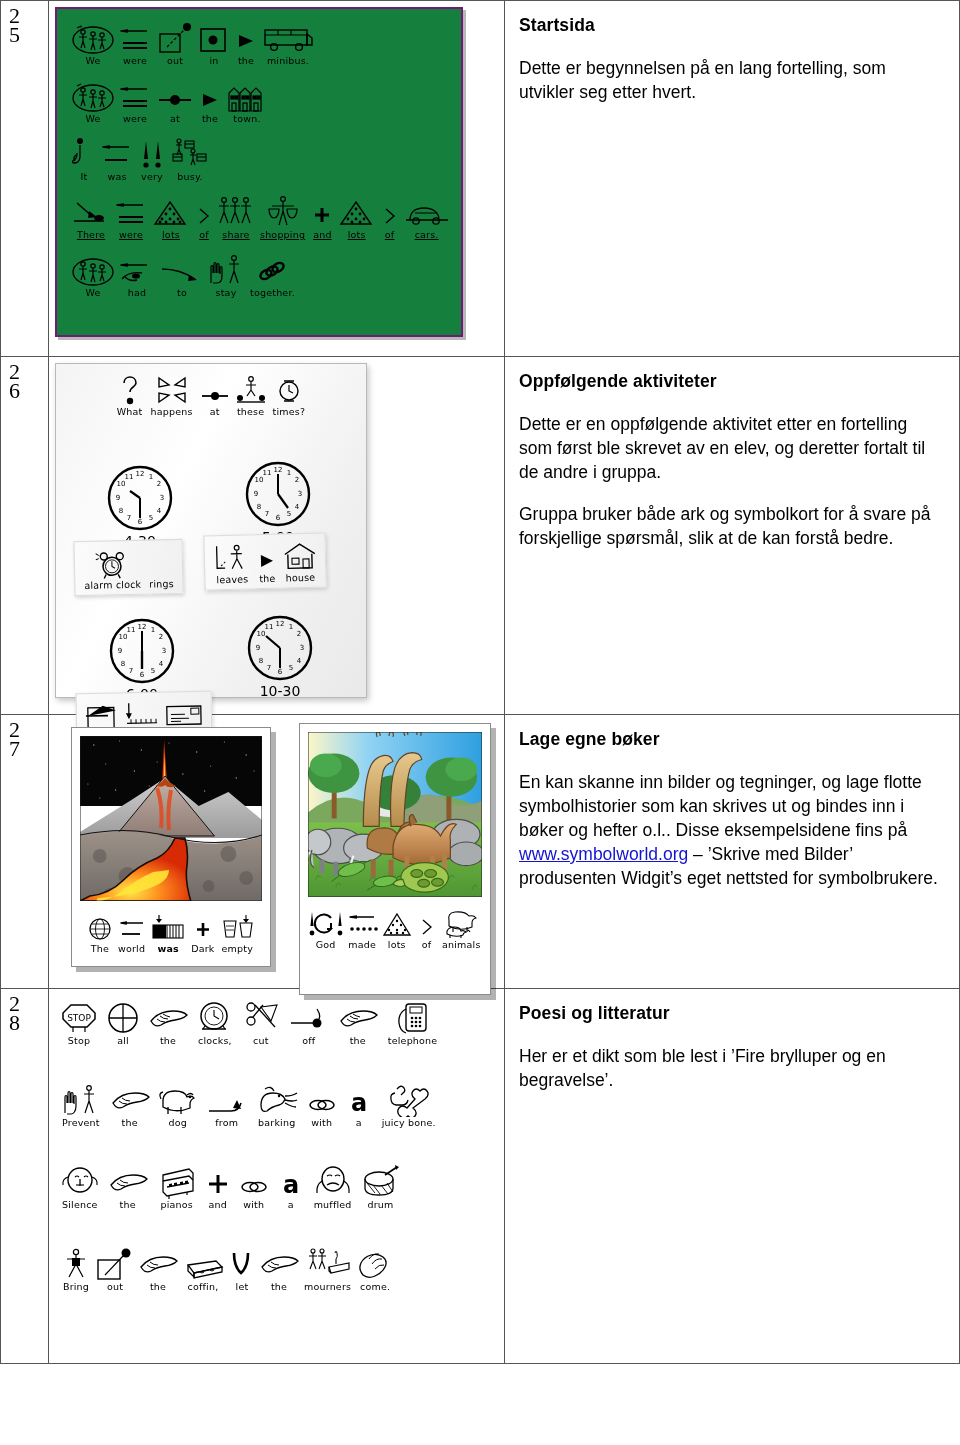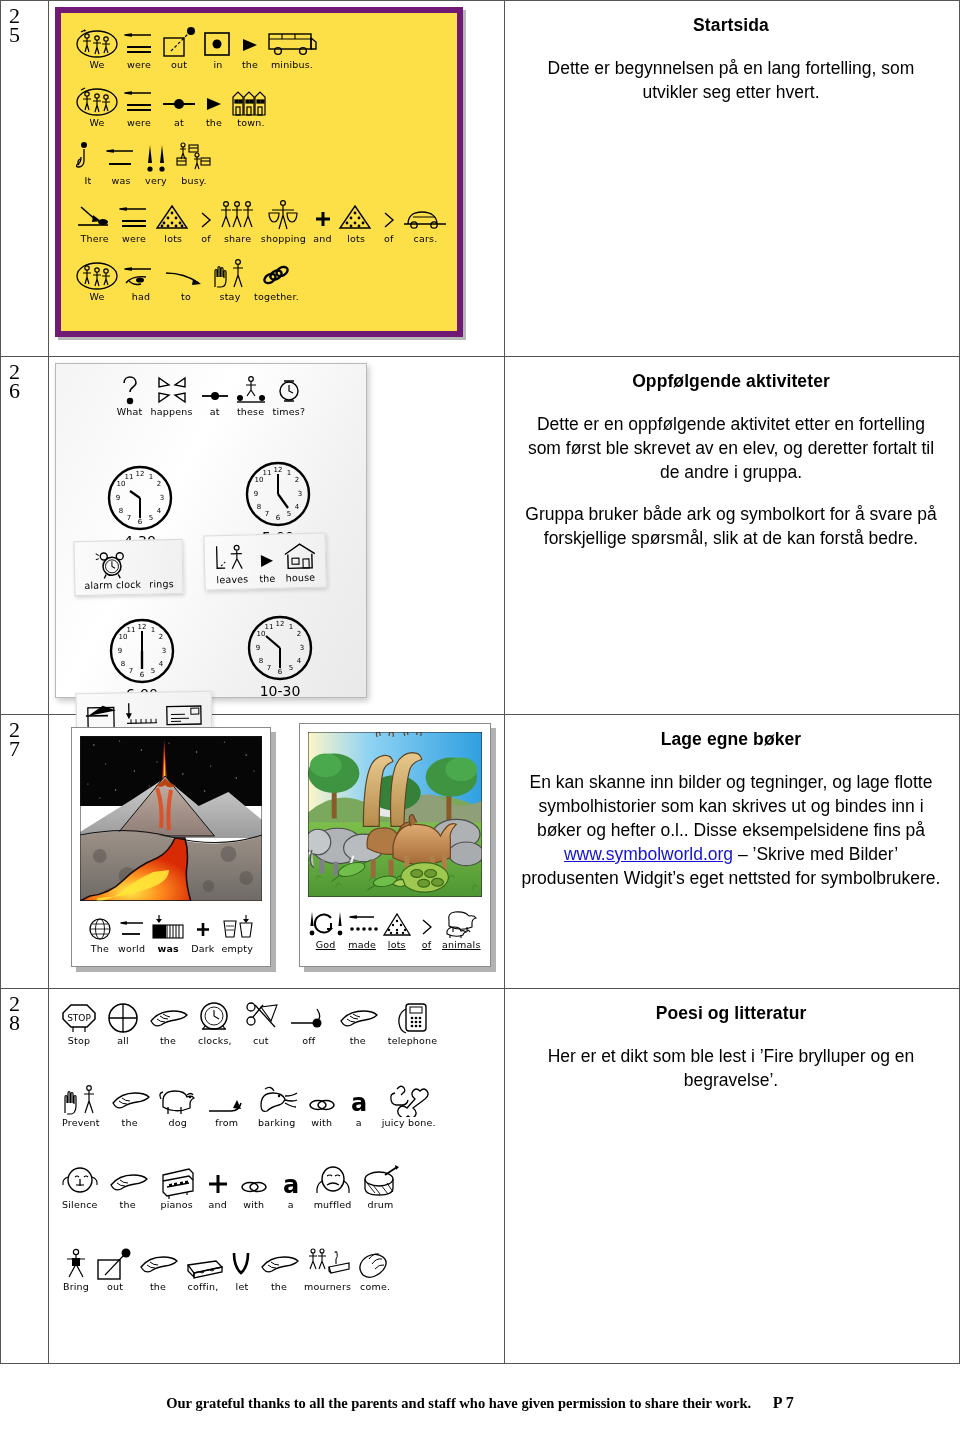--- a/index.html
+++ b/index.html
@@ -41,21 +41,21 @@
   .rownum {
     font-family: "Liberation Serif", serif;
     font-size: 22px;
     line-height: 19px;
     padding: 5px 0 0 8px;
     letter-spacing: 0;
   }
   .rownum span { display: block; }
 
   
-  .txtcell { padding: 14px 16px 10px 14px; text-align: center; }
+  .txtcell { padding: 14px 16px 10px 14px; }
   .heading {
     font-weight: bold;
     font-size: 17.5px;
     margin: 0 0 20px 0;
     letter-spacing: 0.1px;
   }
   .para {
     font-size: 17.5px;
     line-height: 24px;
     margin: 0 0 18px 0;
@@ -64,22 +64,22 @@
   a.weblink {
     color: #1414cf;
     text-decoration: underline;
   }
 
   
   .symcell { padding: 6px 4px 6px 6px; position: relative; }
 
   .scan {
     position: relative;
-    background: #fde047;
-    border: 6px solid #701a75;
+    background: #15803d;
+    border: 2px solid #701a75;
     box-shadow: 3px 3px 0 rgba(0,0,0,0.28);
     box-sizing: border-box;
   }
   .scan.grey {
     background: linear-gradient(118deg,#f4f4f4 0%,#ffffff 38%,#f1f1f1 72%,#e9e9e9 100%);
     border: 1px solid #b9b9b9;
     box-shadow: 2px 3px 6px rgba(0,0,0,0.22);
   }
   .scan.plain { border: none; box-shadow: none; background: transparent; }
 
@@ -365,21 +365,21 @@
                           <path d="M4 20h9"></path>
                           <rect x="28" y="17" width="9" height="7"></rect>
                           <path d="M28 20h9"></path>
                         </g>
                       </svg>
               </span>
               <span class="lbl">busy.</span>
             </div>
           </div>
 
-          <div class="sent" style="margin-bottom:12px;">
+          <div class="sent" style="margin-bottom:12px;text-decoration:underline;">
             <div class="word">
               <span class="gl">
                 <svg width="40" height="32" viewBox="0 0 40 32">
                         <path d="M3 24h30" stroke="#000" stroke-width="1.6"></path>
                         <path d="M6 6 L22 20" stroke="#000" stroke-width="1.6"></path>
                         <path d="M18 14l8 6-9 1z" fill="#000"></path>
                         <ellipse cx="28" cy="21" rx="5" ry="3" fill="#000"></ellipse>
                       </svg>
               </span>
               <span class="lbl">There</span>
@@ -979,21 +979,21 @@
                         <path d="M20 10h12l-2 14h-8z" fill="none" stroke="#000" stroke-width="1.1"></path>
                         <path d="M26 2v6" stroke="#000" stroke-width="1.1"></path>
                         <path d="M23 6l3 4 3-4z" fill="#000"></path>
                       </svg>
               </span>
               <span class="lbl">empty</span>
             </div>
           </div>
         </div>
 
-        <div class="bookcard" style="position:absolute;left:250px;top:8px;width:192px;height:244px;text-decoration:underline;">
+        <div class="bookcard" style="position:absolute;left:250px;top:8px;width:192px;height:272px;">
           <div class="pic">
             <svg width="100%" height="100%" viewBox="0 0 176 168" preserveAspectRatio="none">
               <defs>
                 <linearGradient id="skyG" x1="0" y1="0" x2="1" y2="0">
                   <stop offset="0%" stop-color="#fdf6c8"></stop>
                         <stop offset="35%" stop-color="#8fd3f4"></stop>
                         <stop offset="100%" stop-color="#2f9fe0"></stop>
                 </linearGradient>
                 <linearGradient id="grassG" x1="0" y1="0" x2="0" y2="1">
                   <stop offset="0%" stop-color="#7cbf4a"></stop>
@@ -1549,17 +1549,13 @@
         <p class="para">Her er et dikt som ble lest i ’Fire brylluper og en begravelse’.</p>
       </div>
     </td>
   </tr>
 
 </tbody>
     </table>
 </div>
 
 <div class="footer">
-  <div class="l2">
-    <span>Our grateful thanks to all the parents and staff who have given permission to share their work.</span>
-    <span class="pg" style="margin-left:18px;">P 7</span>
-  </div>
 </div>
 
 </body></html>

